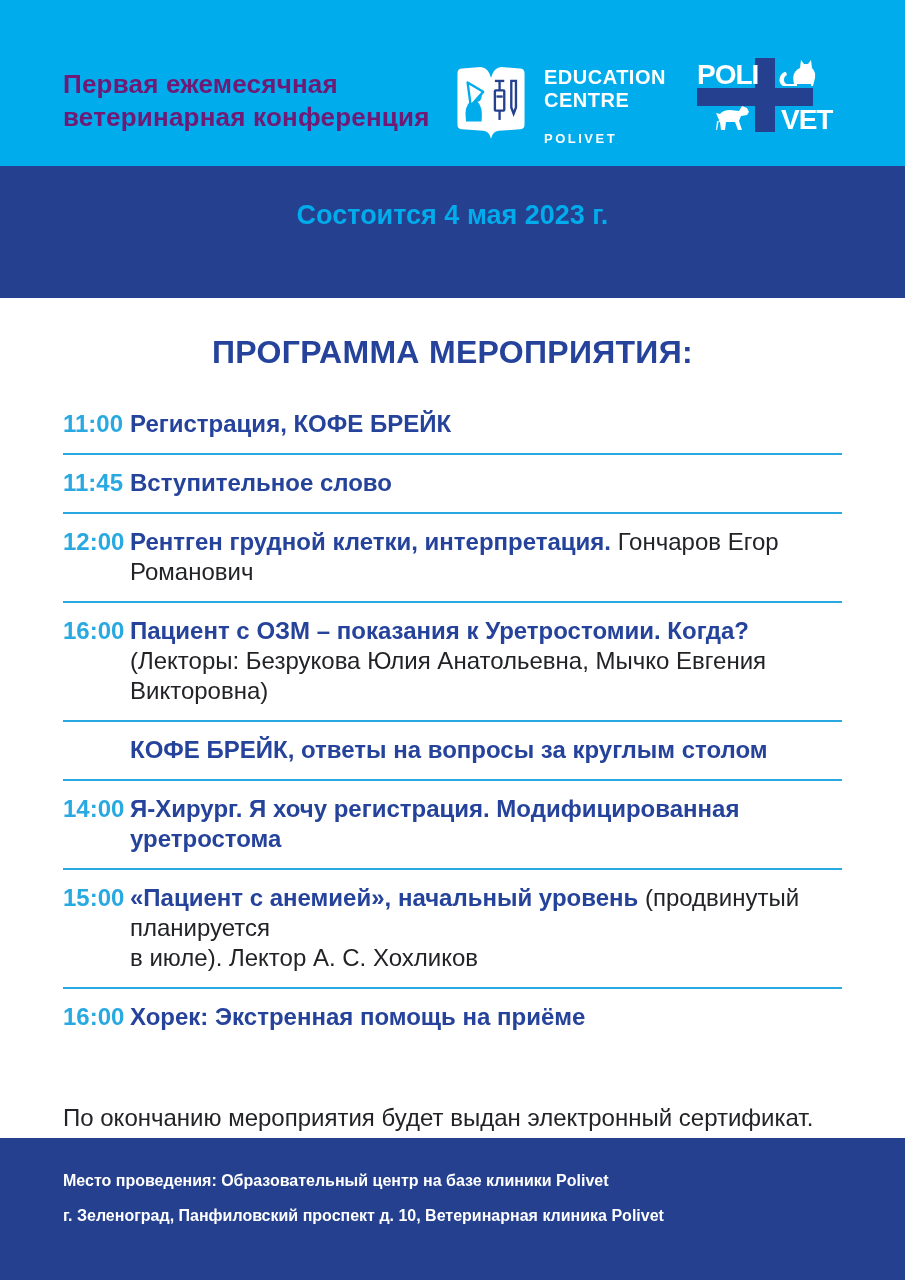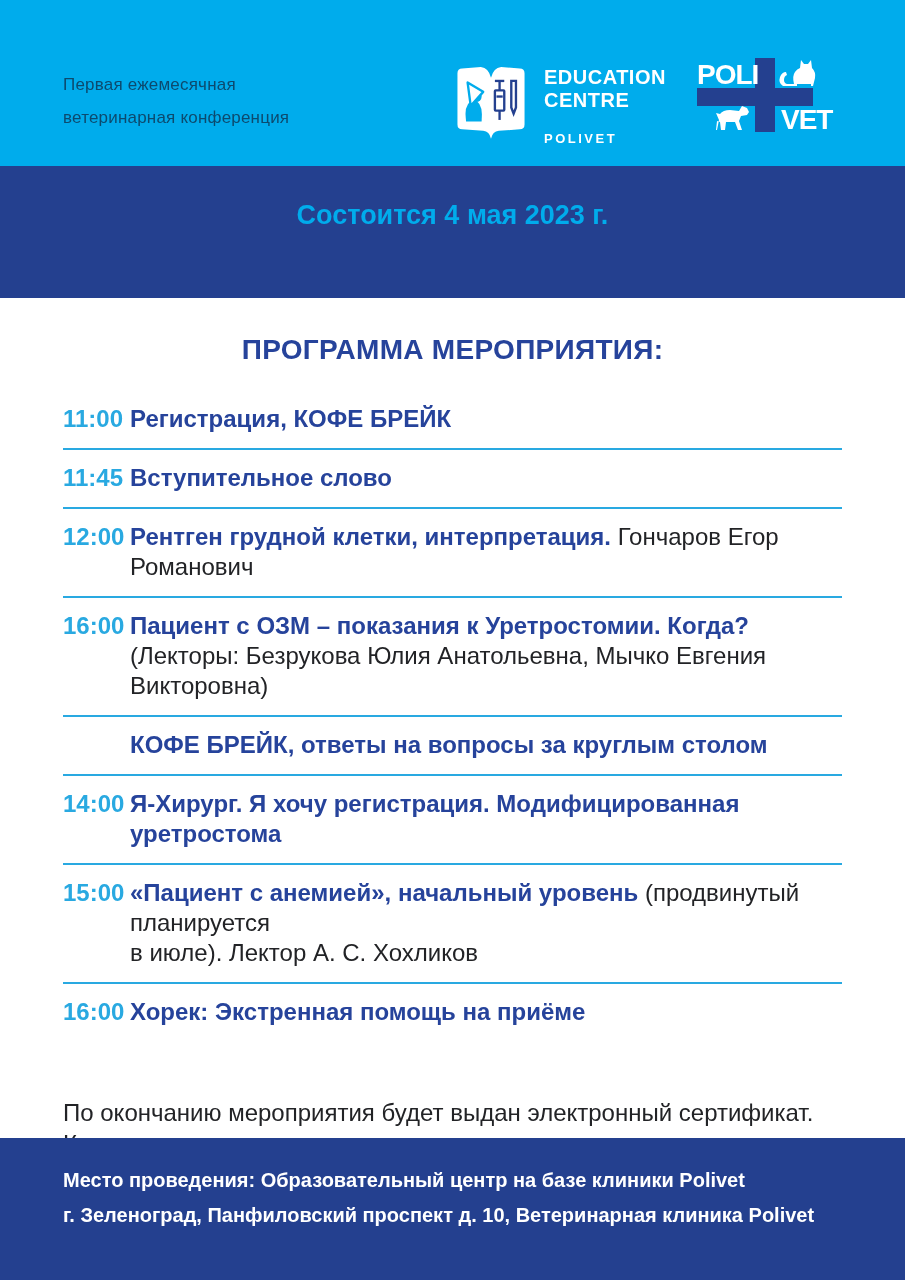--- a/index.html
+++ b/index.html
@@ -13,22 +13,22 @@
     overflow:hidden;
   }
   
   .top-bar {
     position:relative;
     width:100%; height:166px;
     background:var(--cyan);
   }
   .header-title {
     position:absolute; left:63px; top:68px;
-    color:#0c4a6e; font-weight:normal;
-    font-size:17px; line-height:33px;
+    color:#701a75; font-weight:bold;
+    font-size:26px; line-height:33px;
     letter-spacing:.2px;
   }
   .ec-logo {
     position:absolute; left:452px; top:62px;
     display:flex; gap:14px; align-items:flex-start;
   }
   .ec-text { padding-top:4px; color:#fff; }
   .ec-text .l1, .ec-text .l2 { font-weight:bold; font-size:20px; line-height:23px; letter-spacing:.5px; }
   .ec-text .l3 { font-size:13px; letter-spacing:2.5px; margin-top:19px; font-weight:bold; }
   .pv-logo { position:absolute; left:697px; top:58px; }
@@ -43,21 +43,21 @@
     color:#fff; font-weight:bold; font-size:35px; letter-spacing:.5px;
   }
   .band-subtitle {
     margin-top:8px;
     color:var(--cyan); font-weight:bold; font-size:27px;
   }
   
   .program-heading {
     margin-top:36px;
     text-align:center;
-    color:var(--navyText); font-weight:bold; font-size:28px; letter-spacing:.3px;
+    color:var(--navyText); font-weight:bold; font-size:32px; letter-spacing:.3px;
   }
   .schedule { margin:38px 63px 0; }
   .s-row {
     display:flex;
     padding:13px 0 14px;
     border-bottom:2px solid var(--accent);
   }
   .s-row:first-child { padding-top:0; }
   .s-row.no-divider { border-bottom:none; }
   .s-time {
@@ -77,21 +77,21 @@
     margin:48px 63px 0;
     display:flex; justify-content:space-between;
     color:var(--navyText); font-weight:bold; font-size:24px;
   }
   
   .footer {
     position:absolute; left:0; bottom:0;
     width:100%; height:142px;
     background:var(--navy);
     padding:25px 63px 0;
-    color:#fff; font-weight:bold; font-size:20px; line-height:35px;
+    color:#fff; font-weight:bold; font-size:16px; line-height:35px;
   }
 </style>
 </head>
 <body>
 
 <div class="page" style="--cyan: #00ACEC; --accent: #29A9E1; --navy: #24408F; --navyText: #26439B; --ink: #222326;">
 
   <div class="top-bar">
     <div class="header-title">
       <div>Первая ежемесячная</div>

